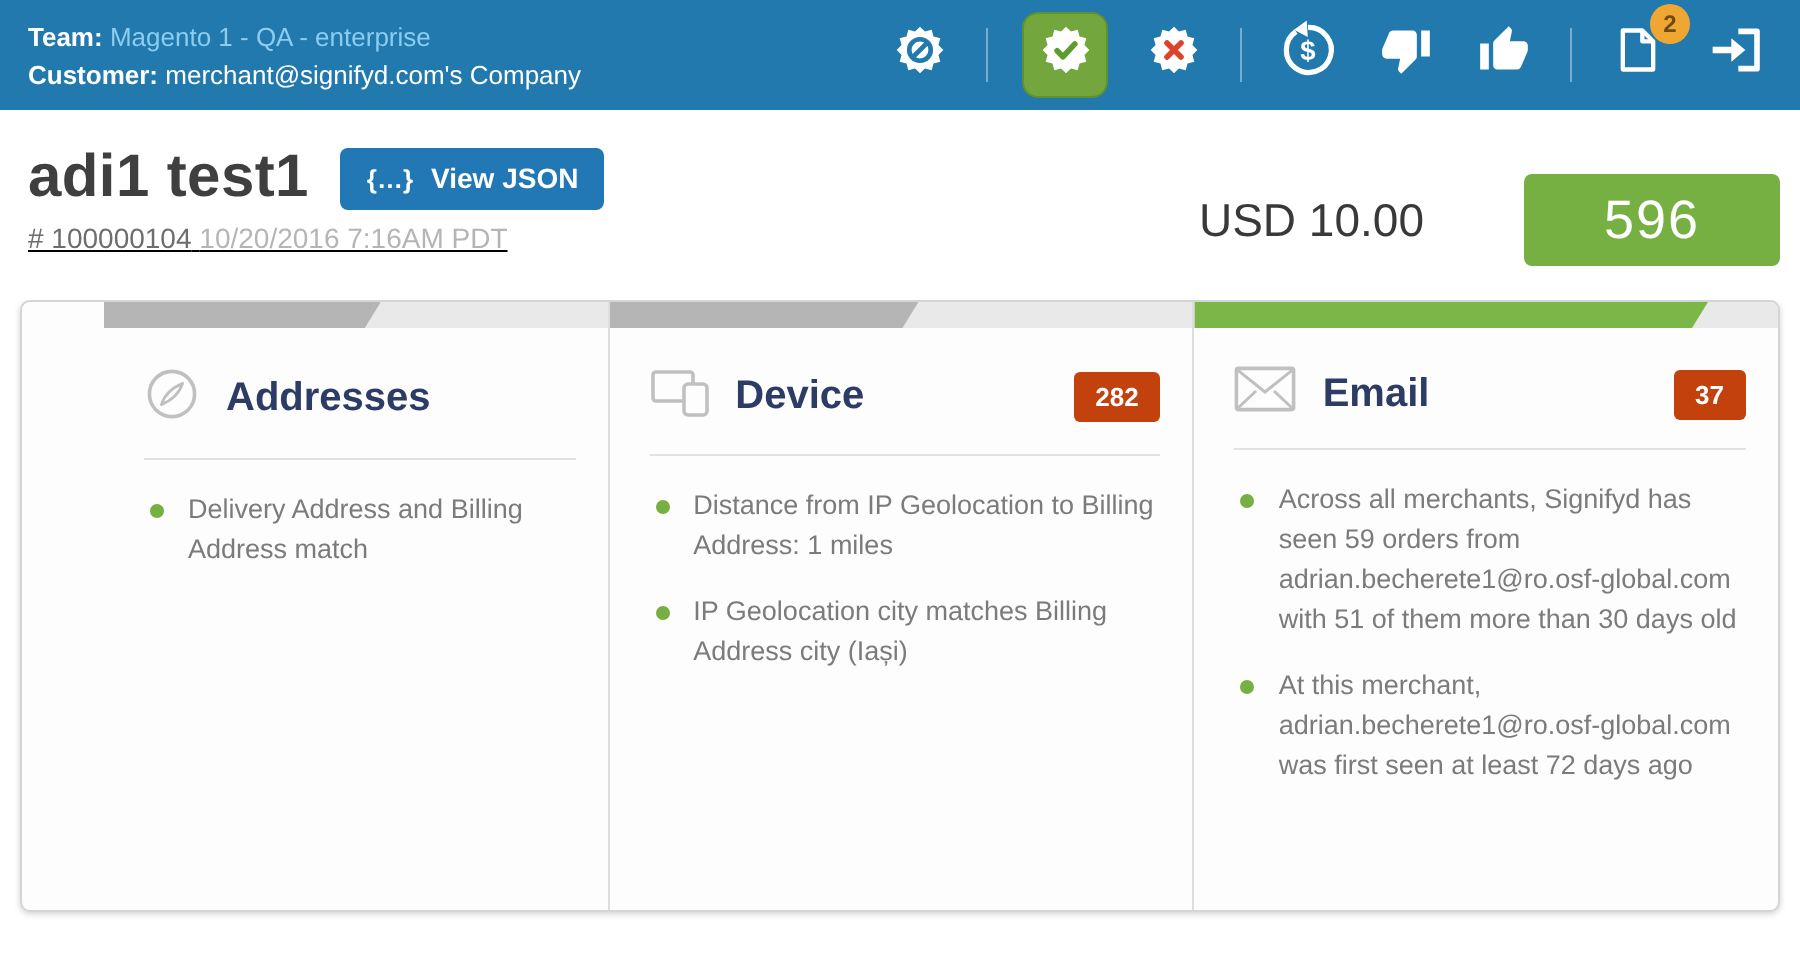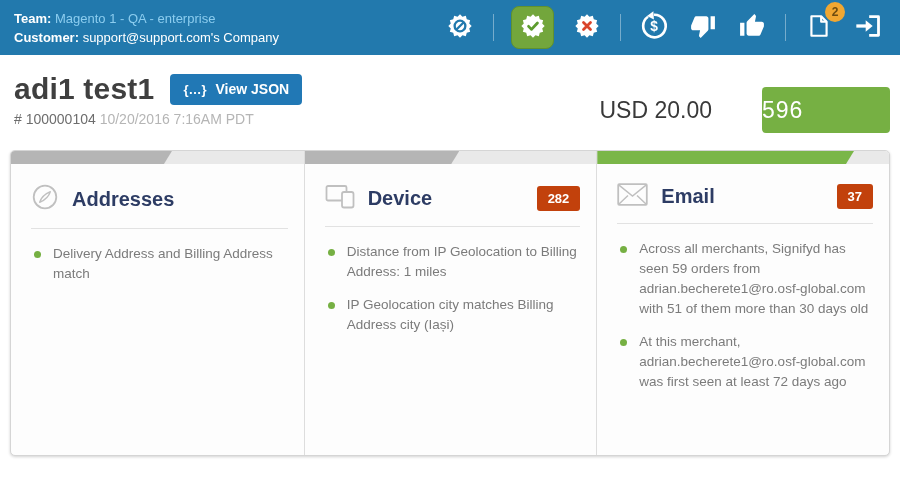--- a/index.html
+++ b/index.html
@@ -42,39 +42,39 @@
   .case-head { position: relative; height: 95px; background:#fff; }
   .title-row { display: flex; align-items: center; gap: 16px; padding: 17px 0 0 14px; }
   .case-title { font-size: 30px; font-weight: bold; color: #3f3f3f; margin: 0; letter-spacing: .2px; }
   .view-json {
     background: #2178b5; color: #fff; border: none; border-radius: 4px;
     height: 31px; padding: 0 13px; font-size: 14px; font-weight: bold;
     display: inline-flex; align-items: center; gap: 9px; cursor: pointer;
     font-family: "Liberation Sans", sans-serif;
   }
   .json-glyph { font-size: 13px; font-weight: bold; }
-  .subline { padding: 5px 0 0 14px; font-size: 14px; }
+  .subline { padding: 5px 0 0 14px; font-size: 14px; text-decoration: underline; }
   .order-no { color: #6d6d6d; }
   .order-date { color: #b5b5b5; }
   .case-right { position: absolute; top: 32px; right: 10px; display: flex; align-items: center; gap: 50px; }
   .amount { font-size: 23px; color: #393939; }
   .score {
     width: 128px; height: 46px; background: #76b043; border-radius: 4px;
-    color: #fff; font-size: 23px; line-height: 46px; text-align: left; letter-spacing: 1px;
+    color: #fff; font-size: 27px; line-height: 46px; text-align: center; letter-spacing: 1px;
   }
 
   
   .cards {
     margin: 0 10px; height: 306px; background: #fdfdfd;
     border: 1px solid #d5d5d5; border-radius: 5px;
     box-shadow: 0 1px 3px rgba(0,0,0,.18);
     display: grid; grid-template-columns: 1fr 1fr 1fr; overflow: hidden;
   }
   .card { position: relative; border-left: 1px solid #dddddd; }
-  .card:first-child { border-left: none; }
+  .card:first-child { border-left: none; padding-left: 41px; }
   .strip { height: 13px; background: #e9e9e9; }
   .strip-fill { height: 100%; clip-path: polygon(0 0, 100% 0, calc(100% - 8px) 100%, 0 100%); }
   .card-head { display: flex; align-items: center; gap: 13px; padding: 19px 16px 0 20px; }
   .card-title { font-size: 20px; font-weight: bold; color: #2d3c64; }
   .badge {
     margin-left: auto; background: #c2410c; color: #fff;
     font-size: 13px; font-weight: bold; padding: 5px 11px; border-radius: 3px;
   }
   .card-divider { border: none; border-top: 1px solid #e2e2e2; margin: 13px 16px 0 20px; }
   .finding-list { list-style: none; margin: 15px 0 0; padding: 0 14px 0 20px; }
@@ -93,21 +93,21 @@
 <body>
 
 <div class="topbar">
   <div class="team-info">
     <div>
       <span class="lbl">Team:</span>
       <span class="team-value">Magento 1 - QA - enterprise</span>
     </div>
     <div>
       <span class="lbl">Customer:</span>
-      <span>support@support.com's Company</span>
+      <span>merchant@signifyd.com's Company</span>
     </div>
   </div>
 
   <div class="topbar-actions">
 
     <div class="icon-btn">
       <span>
         <svg width="28" height="28" viewBox="0 0 24 24">
           <polygon points="22,12 19.9,14.1 20.7,17 17.8,17.8 17,20.7 14.1,19.9 12,22 9.9,19.9 7,20.7 6.2,17.8 3.3,17 4.1,14.1 2,12 4.1,9.9 3.3,7 6.2,6.2 7,3.3 9.9,4.1 12,2 14.1,4.1 17,3.3 17.8,6.2 20.7,7 19.9,9.9" fill="#ffffff"></polygon>
           <circle cx="12" cy="12" r="4.6" fill="none" stroke="#2279ad" stroke-width="2"></circle>
@@ -194,21 +194,21 @@
     <button class="view-json">
       <span class="json-glyph">{…}</span>
       <span>View JSON</span>
     </button>
   </div>
   <div class="subline">
     <span class="order-no"># 100000104</span>
     <span class="order-date">10/20/2016 7:16AM PDT</span>
   </div>
   <div class="case-right">
-    <span class="amount">USD 20.00</span>
+    <span class="amount">USD 10.00</span>
     <div class="score">596</div>
   </div>
 </div>
 
 <div class="cards">
 
   <div class="card">
     <div class="strip">
       <div class="strip-fill" style="width:55%;background-color:#b5b5b5"></div>
     </div>

